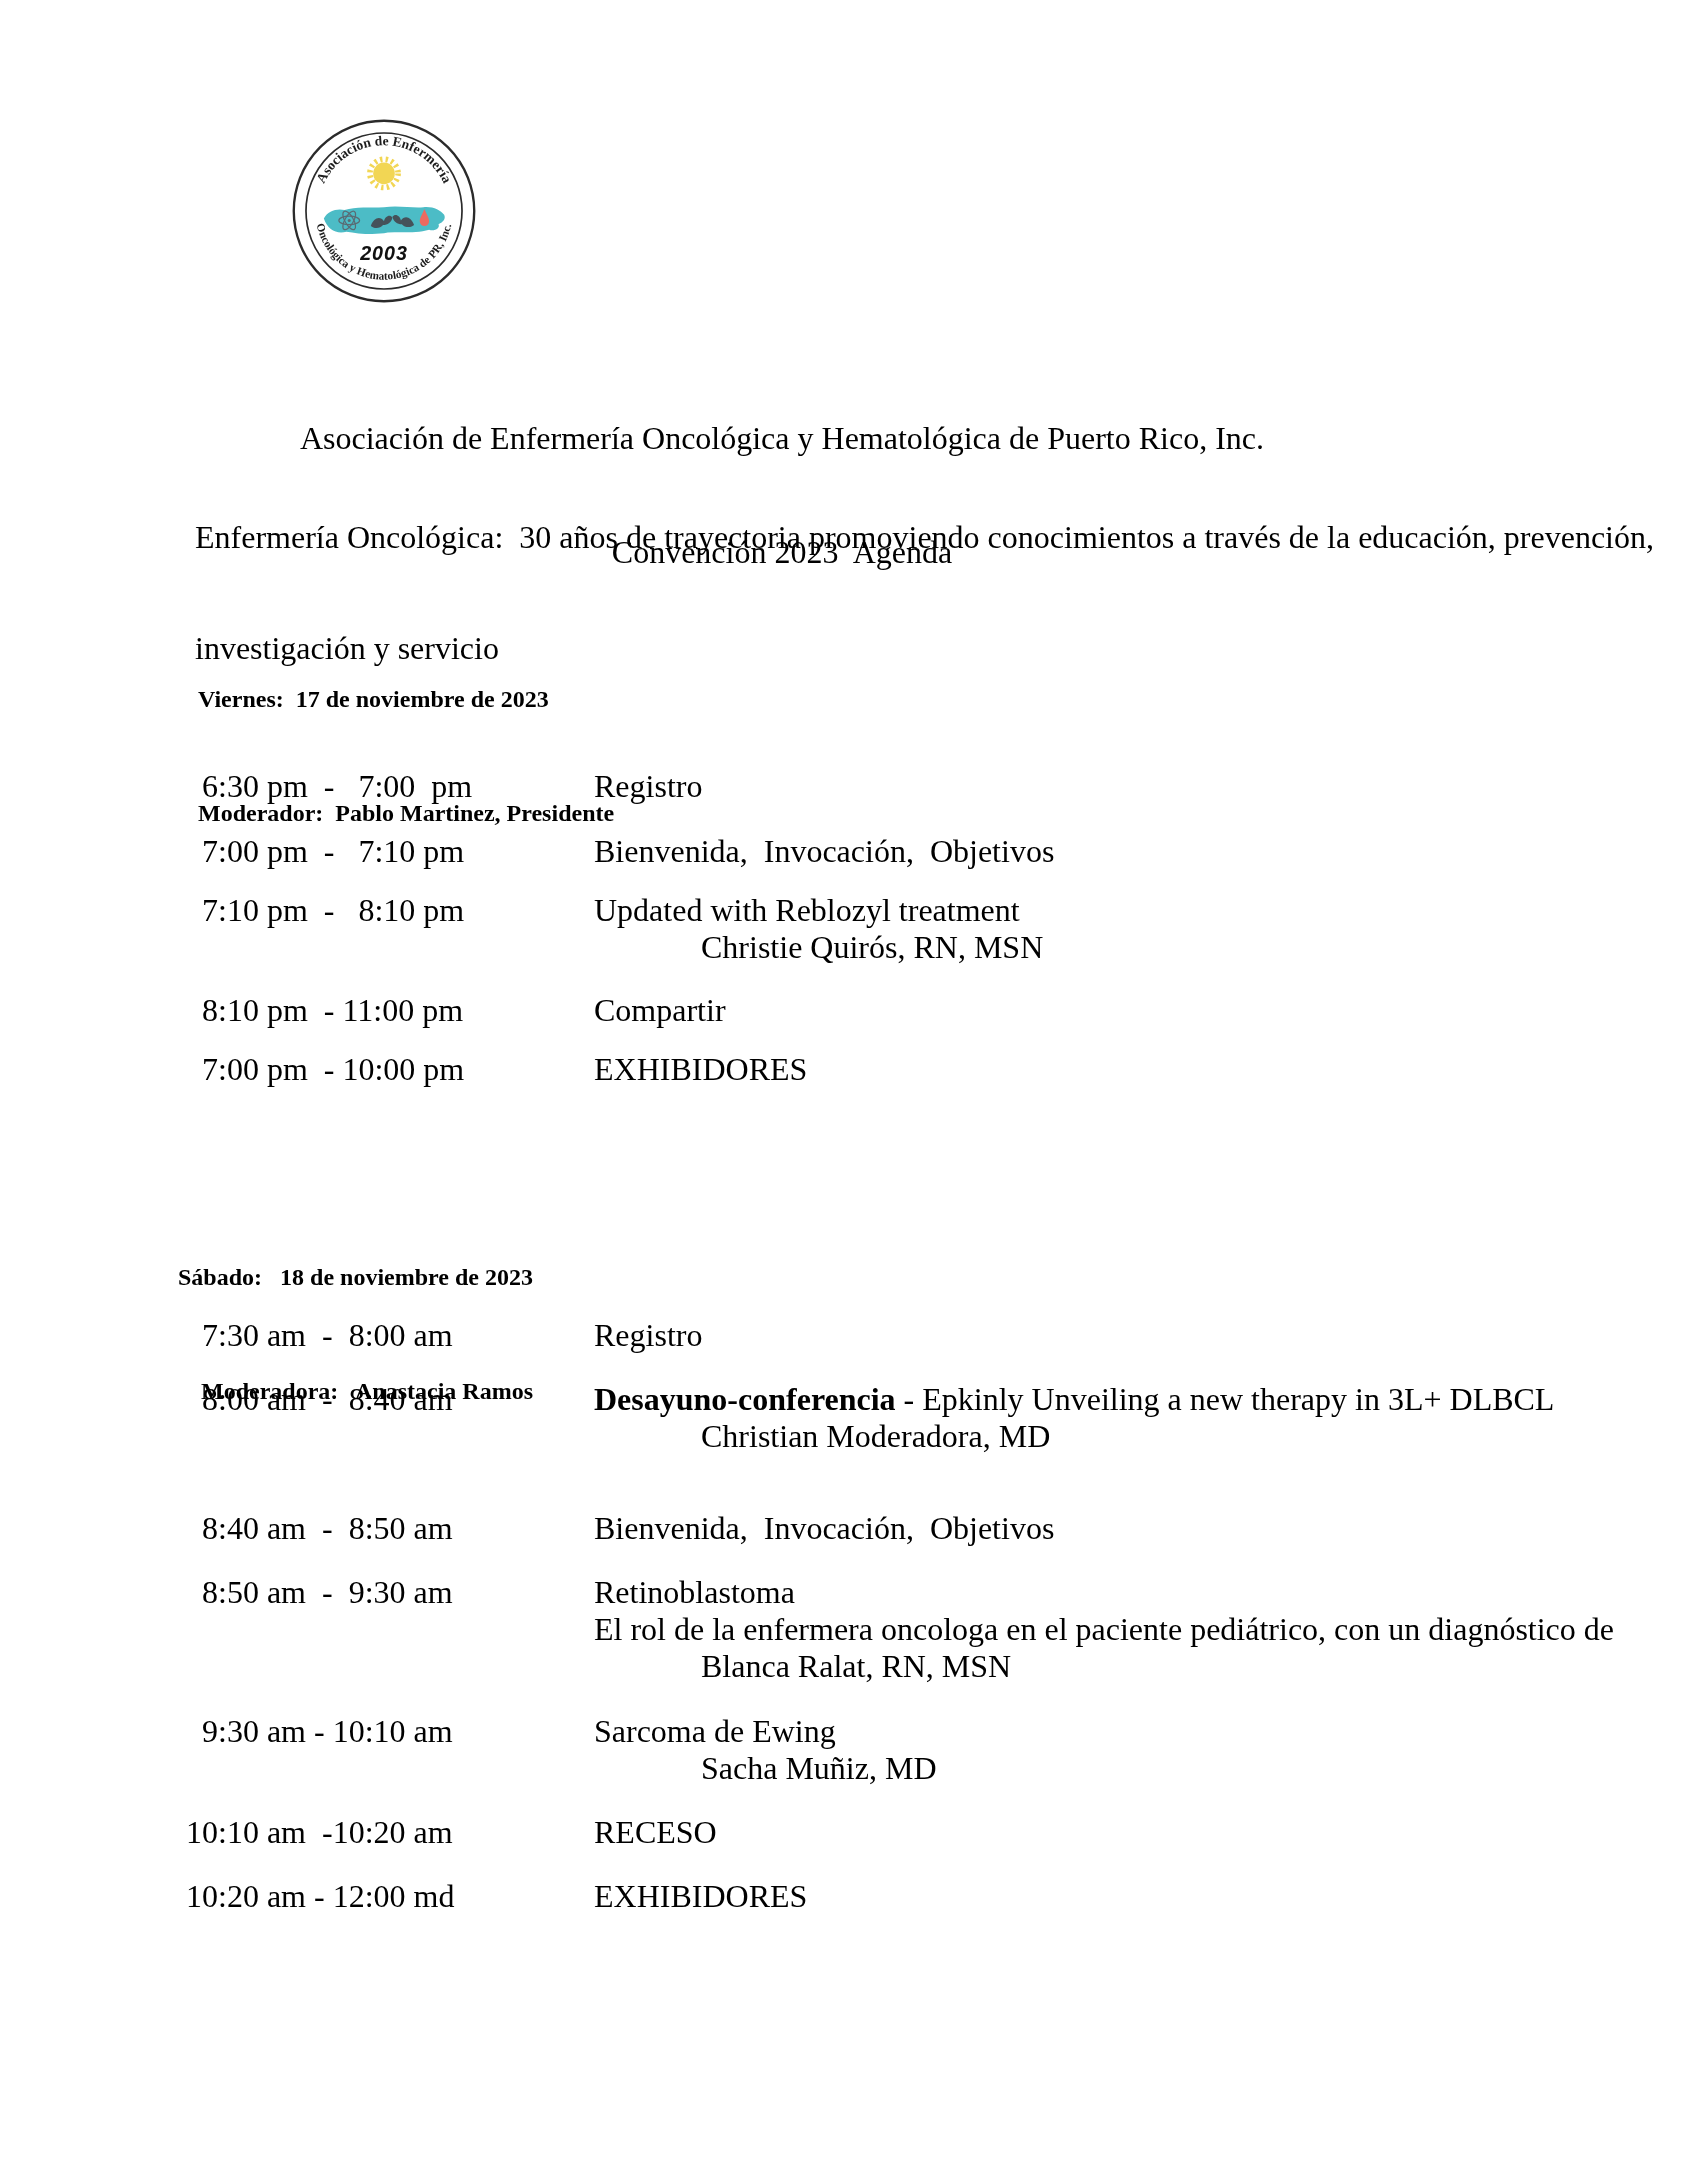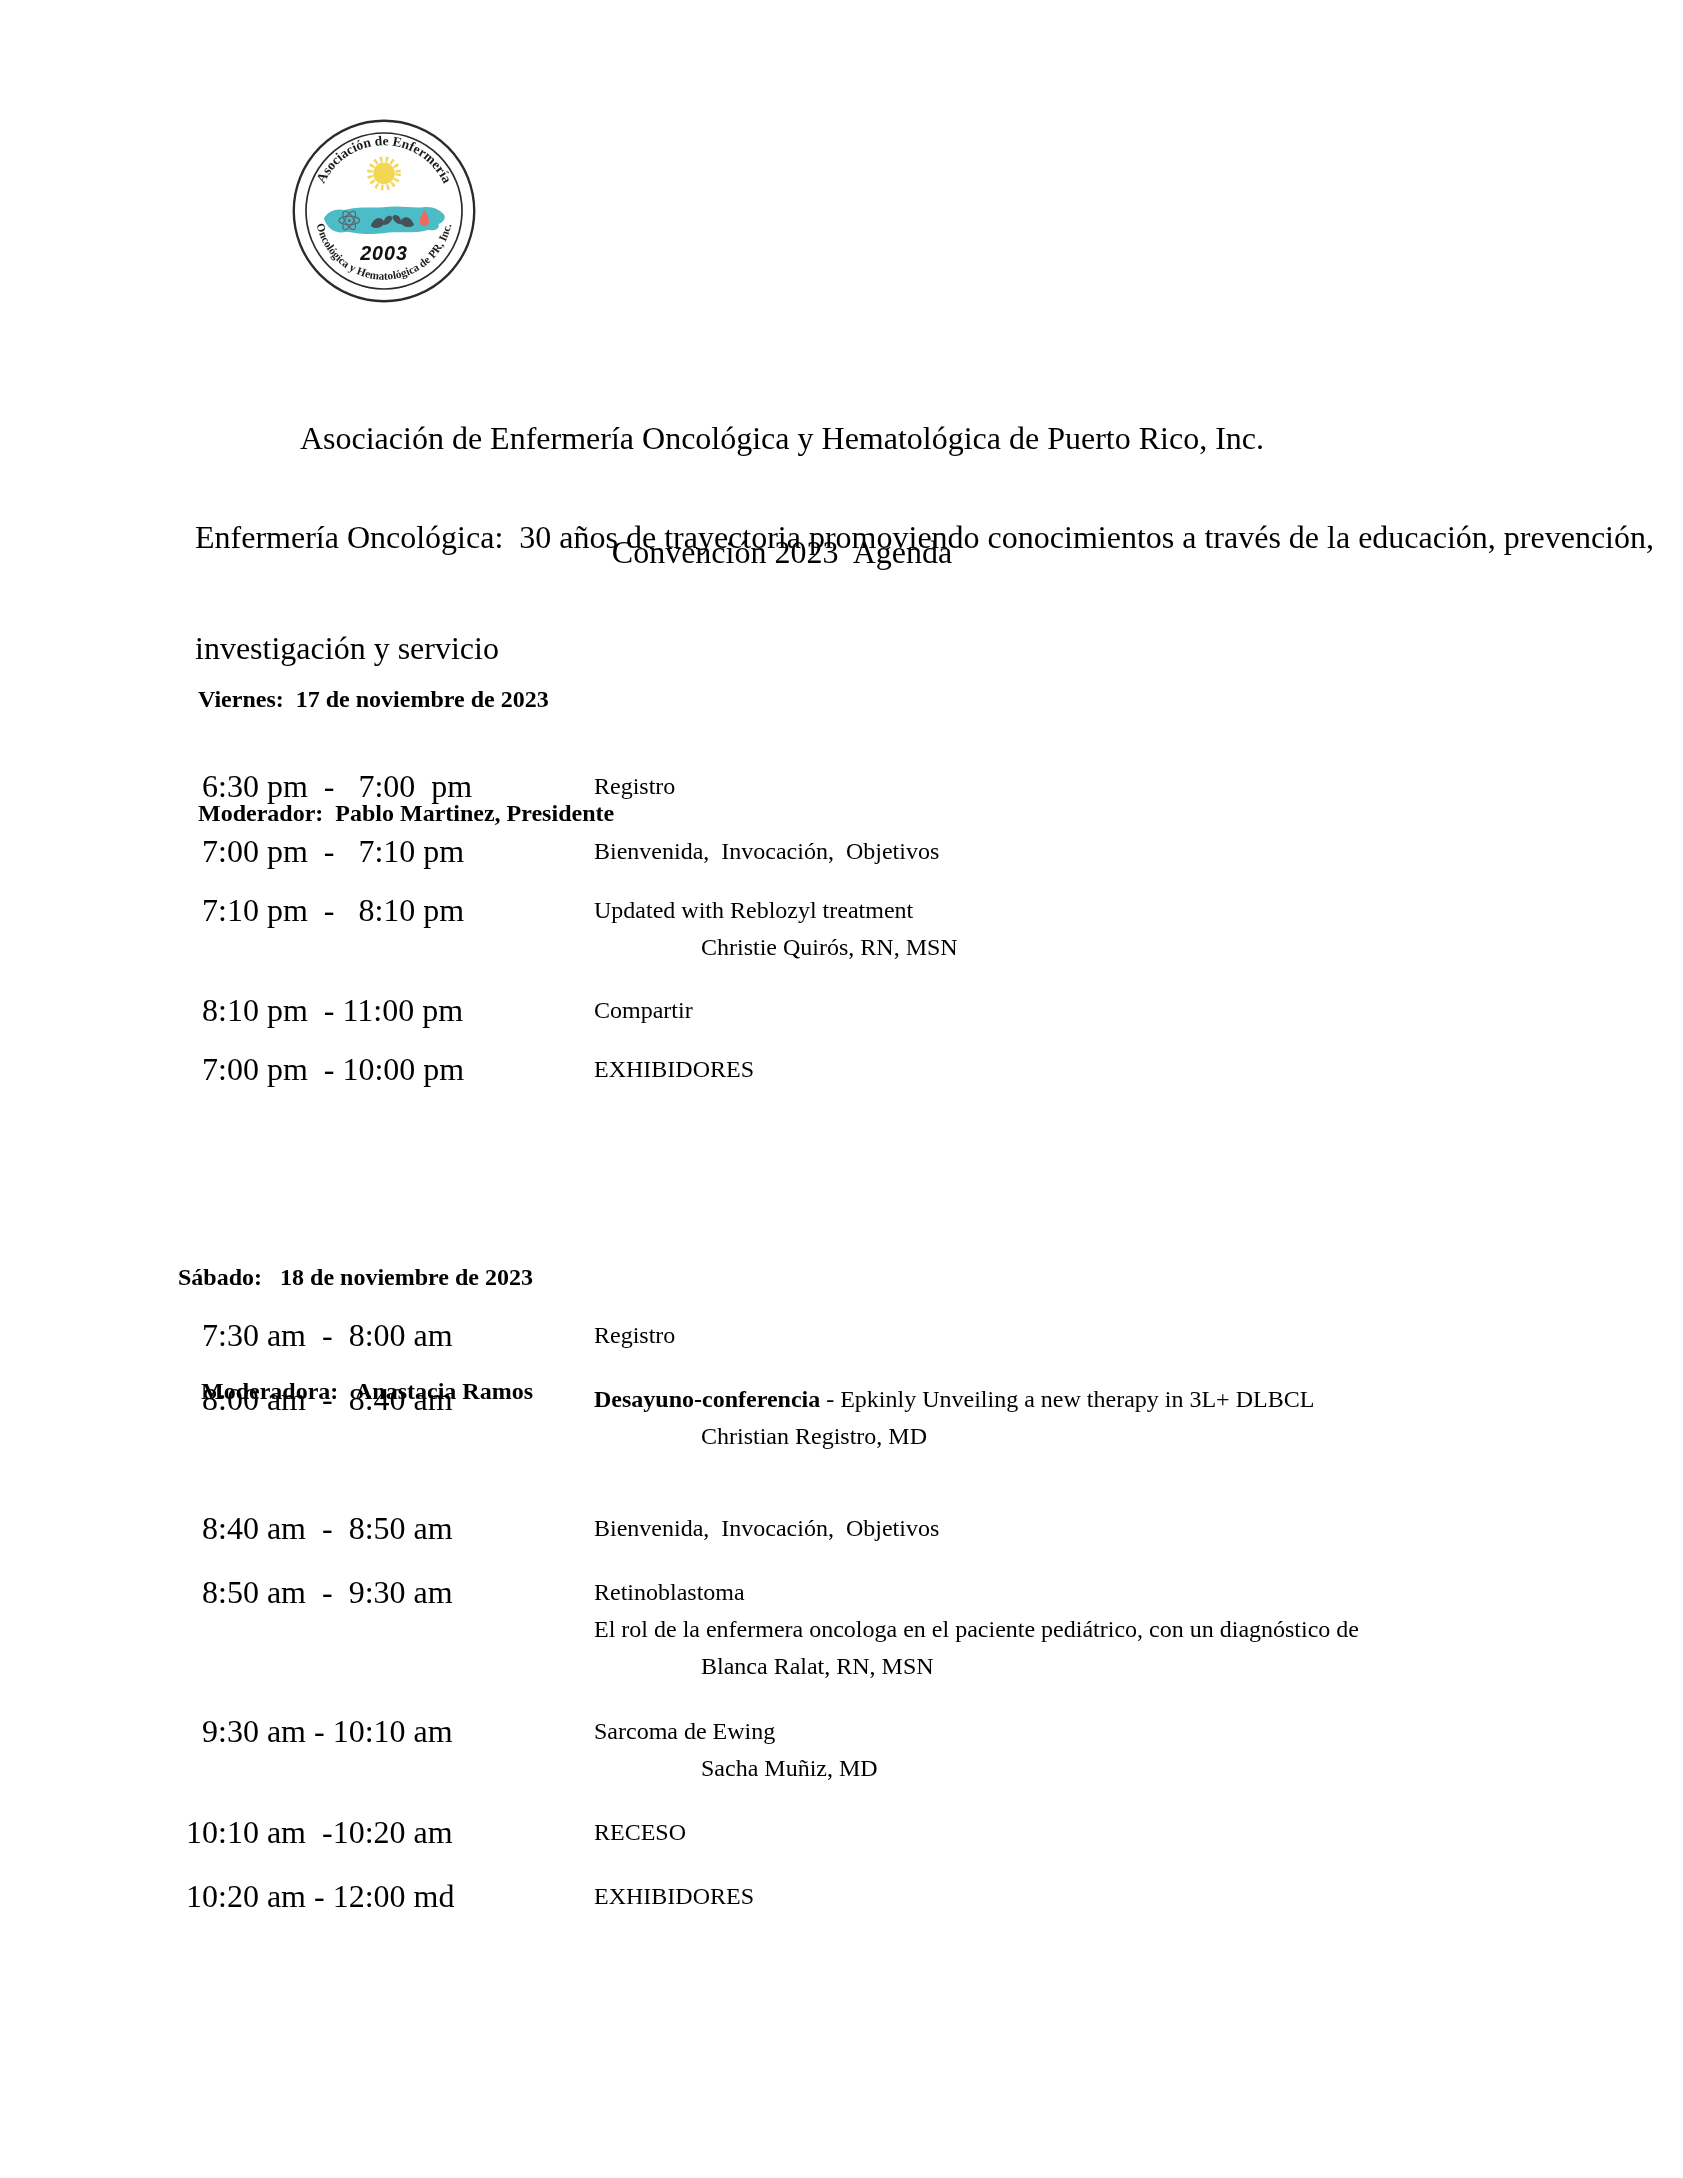--- a/index.html
+++ b/index.html
@@ -29,21 +29,21 @@
   .viernes-heading{left:198px;top:604px;}
   .sabado-heading{left:178px;top:1182px;font-family:Liberation Serif, serif;}
   .sabado-heading .indent2{padding-left:23px;}
   .row{position:absolute;left:0;width:1683px;}
   .time{
     position:absolute;left:186px;top:0;
     font-size:32px;line-height:37px;white-space:pre;
   }
   .event{
     position:absolute;left:594px;top:0;
-    font-size:24px;line-height:37px;
+    font-size:32px;line-height:37px;
   }
   .line{white-space:pre;}
   .speaker{padding-left:107px;white-space:pre;}
   .bold{font-weight:bold;}
   
   .logo-wrap{left:290px;top:117px;width:188px;height:188px;}
   .logo-wrap svg{display:block;width:100%;height:100%;}
 </style>
 </head>
 <body>
@@ -145,21 +145,21 @@
   <div class="row" style="top:1317px">
     <span class="time">  7:30 am  -  8:00 am</span>
     <div class="event">
         <div class="line">Registro</div>
       </div>
   </div>
   <div class="row" style="top:1381px">
     <span class="time">  8:00 am  -  8:40 am</span>
     <div class="event">
       <div class="line"><span class="bold">Desayuno-conferencia</span><span> - Epkinly Unveiling a new therapy in 3L+ DLBCL</span></div>
-      <div class="speaker">Christian Registro, MD</div>
+      <div class="speaker">Christian Moderadora, MD</div>
     </div>
   </div>
   <div class="row" style="top:1510px">
     <span class="time">  8:40 am  -  8:50 am</span>
     <div class="event">
         <div class="line">Bienvenida,  Invocación,  Objetivos</div>
       </div>
   </div>
   <div class="row" style="top:1574px">
     <span class="time">  8:50 am  -  9:30 am</span>

